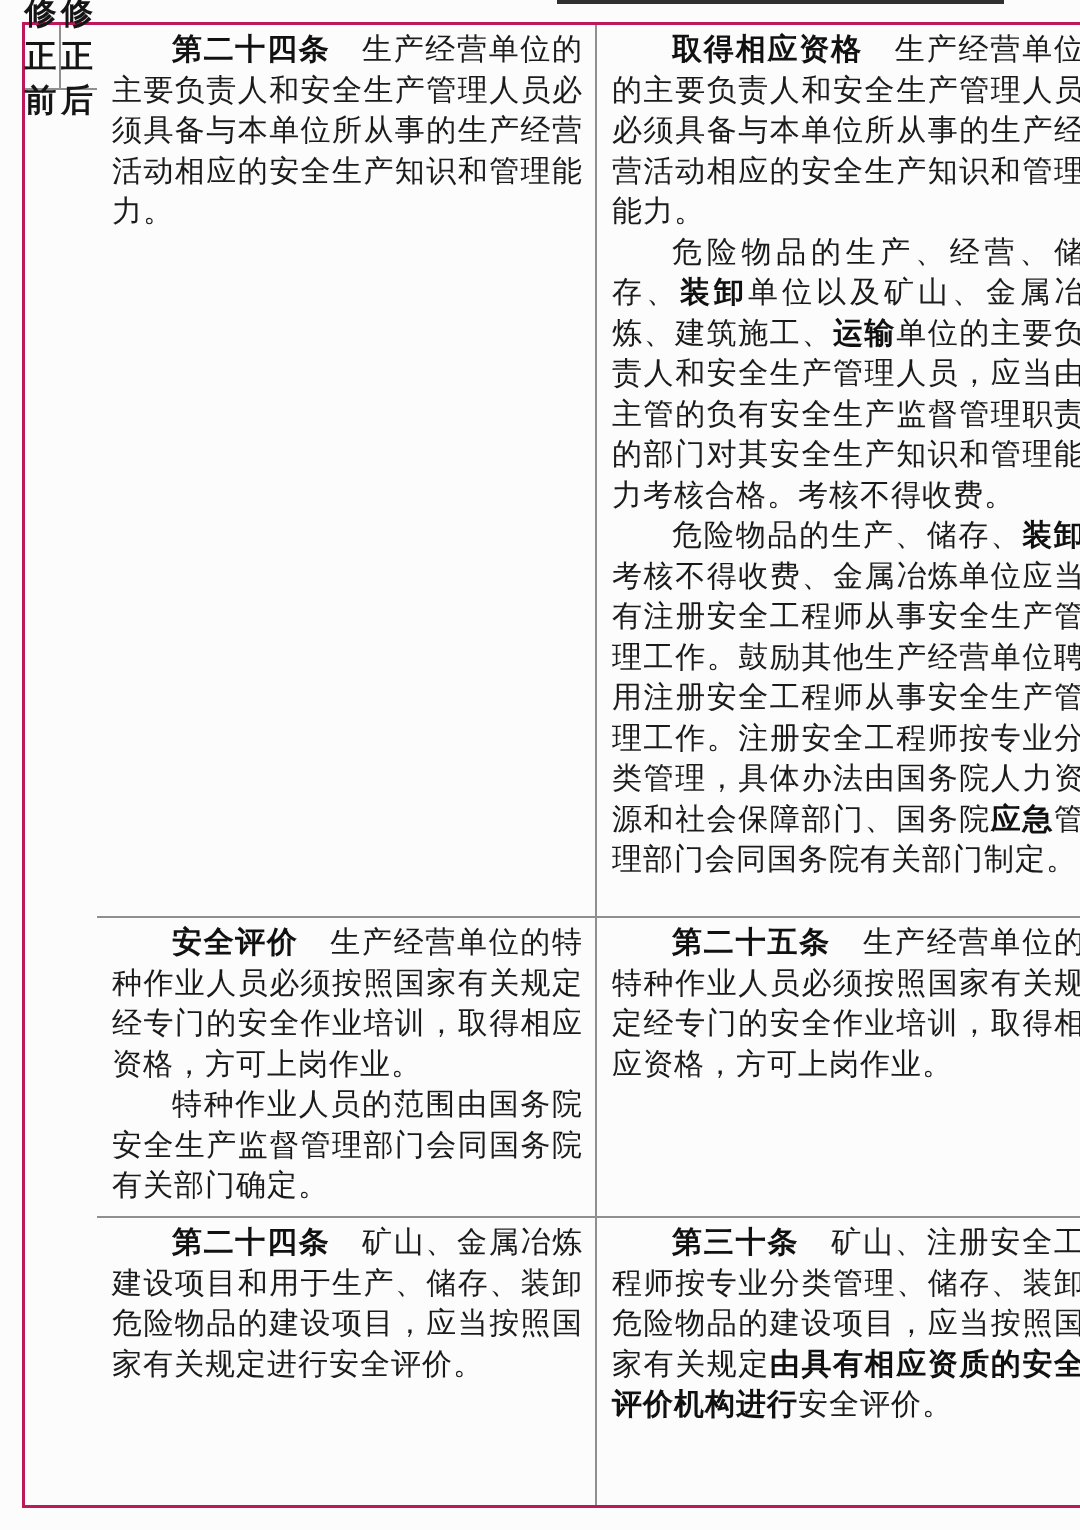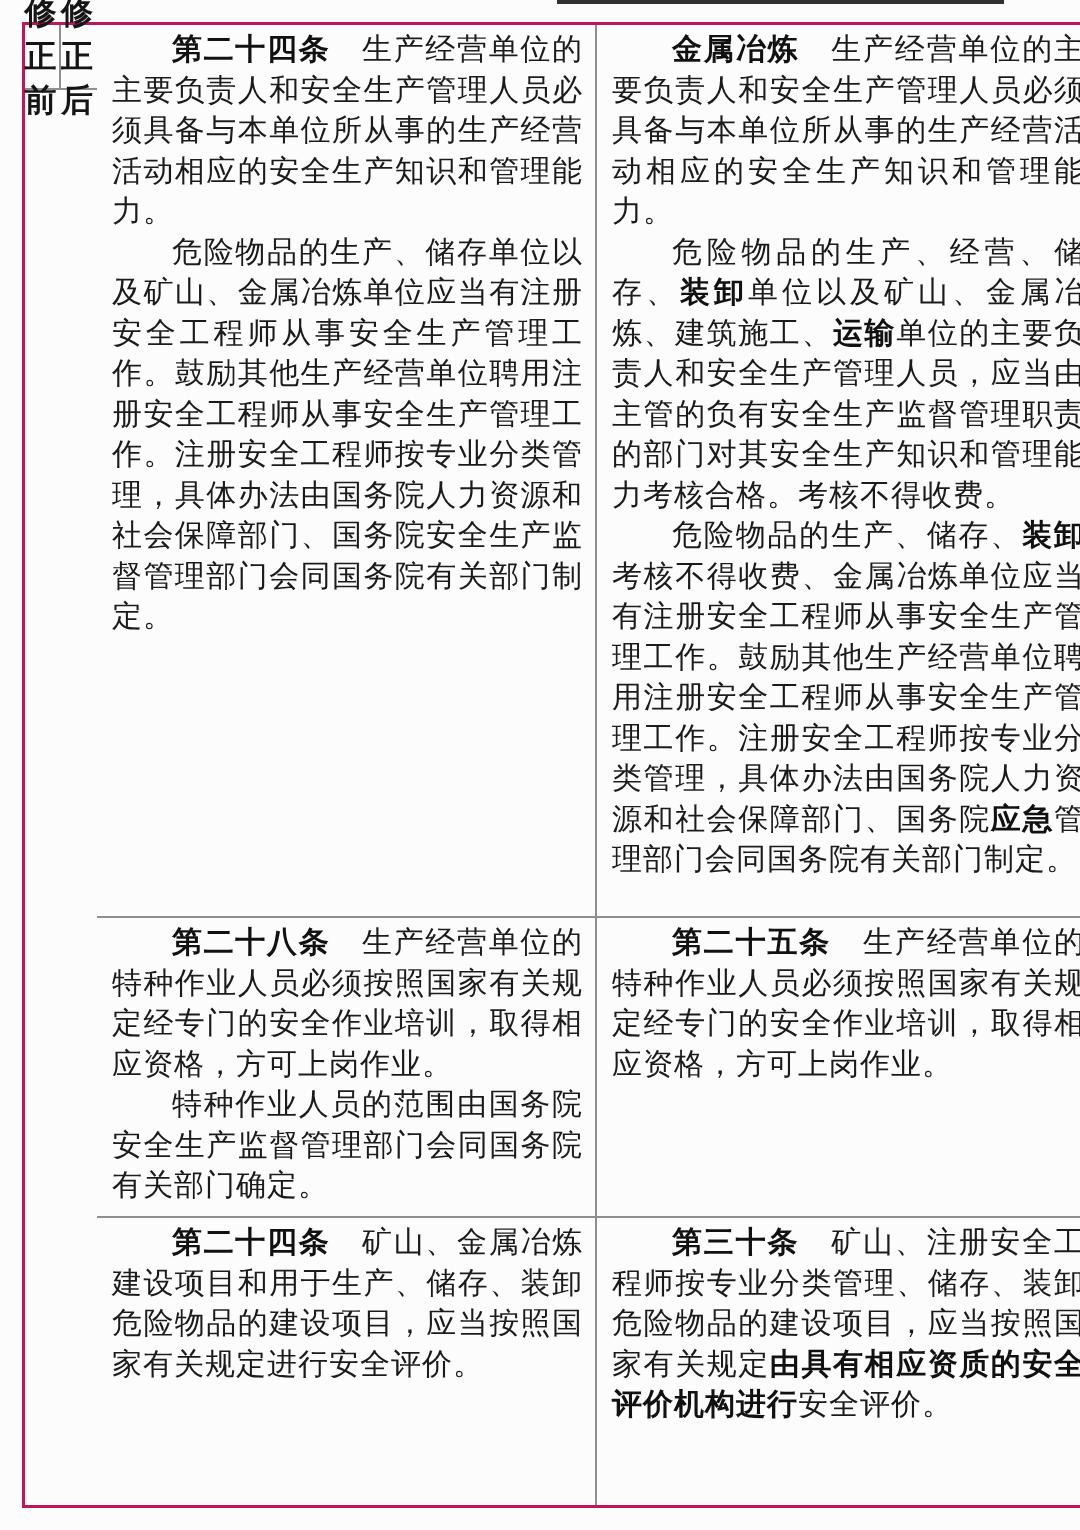--- a/index.html
+++ b/index.html
@@ -85,31 +85,30 @@
   <div class="top-artifact"></div>
   <div class="cmp-table">
     <div class="header-row">
       <div class="header-cell left">修正前</div>
       <div class="header-cell right">修正后</div>
     </div>
     <div class="rows">
         <div class="body-row">
           <div class="cell left">
             <p><b>第二十四条</b><span>　生产经营单位的主要负责人和安全生产管理人员必须具备与本单位所从事的生产经营活动相应的安全生产知识和管理能力。</span></p>
-            <p><span>危险物品的生产、储存单位以及矿山、金属冶炼单位应当有注册安全工程师从事安全生产管理工作。鼓励其他生产经营单位聘用注册安全工程师从事安全生产管理工作。注册安全工程师按专业分类管理，具体办法由国务院人力资源和社会保障部门、国务院安全生产监督管理部门会同国务院有关部门制定。</span></p>
           </div>
           <div class="cell right">
-            <p><b>金属冶炼</b><span>　生产经营单位的主要负责人和安全生产管理人员必须具备与本单位所从事的生产经营活动相应的安全生产知识和管理能力。</span></p>
+            <p><b>取得相应资格</b><span>　生产经营单位的主要负责人和安全生产管理人员必须具备与本单位所从事的生产经营活动相应的安全生产知识和管理能力。</span></p>
             <p><span>危险物品的生产、经营、储存、</span><b>装卸</b><span>单位以及矿山、金属冶炼、建筑施工、</span><b>运输</b><span>单位的主要负责人和安全生产管理人员，应当由主管的负有安全生产监督管理职责的部门对其安全生产知识和管理能力考核合格。考核不得收费。</span></p>
             <p><span>危险物品的生产、储存、</span><b>装卸</b><span>考核不得收费、金属冶炼单位应当有注册安全工程师从事安全生产管理工作。鼓励其他生产经营单位聘用注册安全工程师从事安全生产管理工作。注册安全工程师按专业分类管理，具体办法由国务院人力资源和社会保障部门、国务院</span><b>应急</b><span>管理部门会同国务院有关部门制定。</span></p>
           </div>
         </div>
         <div class="body-row">
           <div class="cell left">
-            <p><b>第二十八条</b><span>　生产经营单位的特种作业人员必须按照国家有关规定经专门的安全作业培训，取得相应资格，方可上岗作业。</span></p>
+            <p><b>安全评价</b><span>　生产经营单位的特种作业人员必须按照国家有关规定经专门的安全作业培训，取得相应资格，方可上岗作业。</span></p>
             <p><span>特种作业人员的范围由国务院安全生产监督管理部门会同国务院有关部门确定。</span></p>
           </div>
           <div class="cell right">
             <p><b>第二十五条</b><span>　生产经营单位的特种作业人员必须按照国家有关规定经专门的安全作业培训，取得相应资格，方可上岗作业。</span></p>
           </div>
         </div>
         <div class="body-row">
           <div class="cell left">
             <p><b>第二十四条</b><span>　矿山、金属冶炼建设项目和用于生产、储存、装卸危险物品的建设项目，应当按照国家有关规定进行安全评价。</span></p>
           </div>

